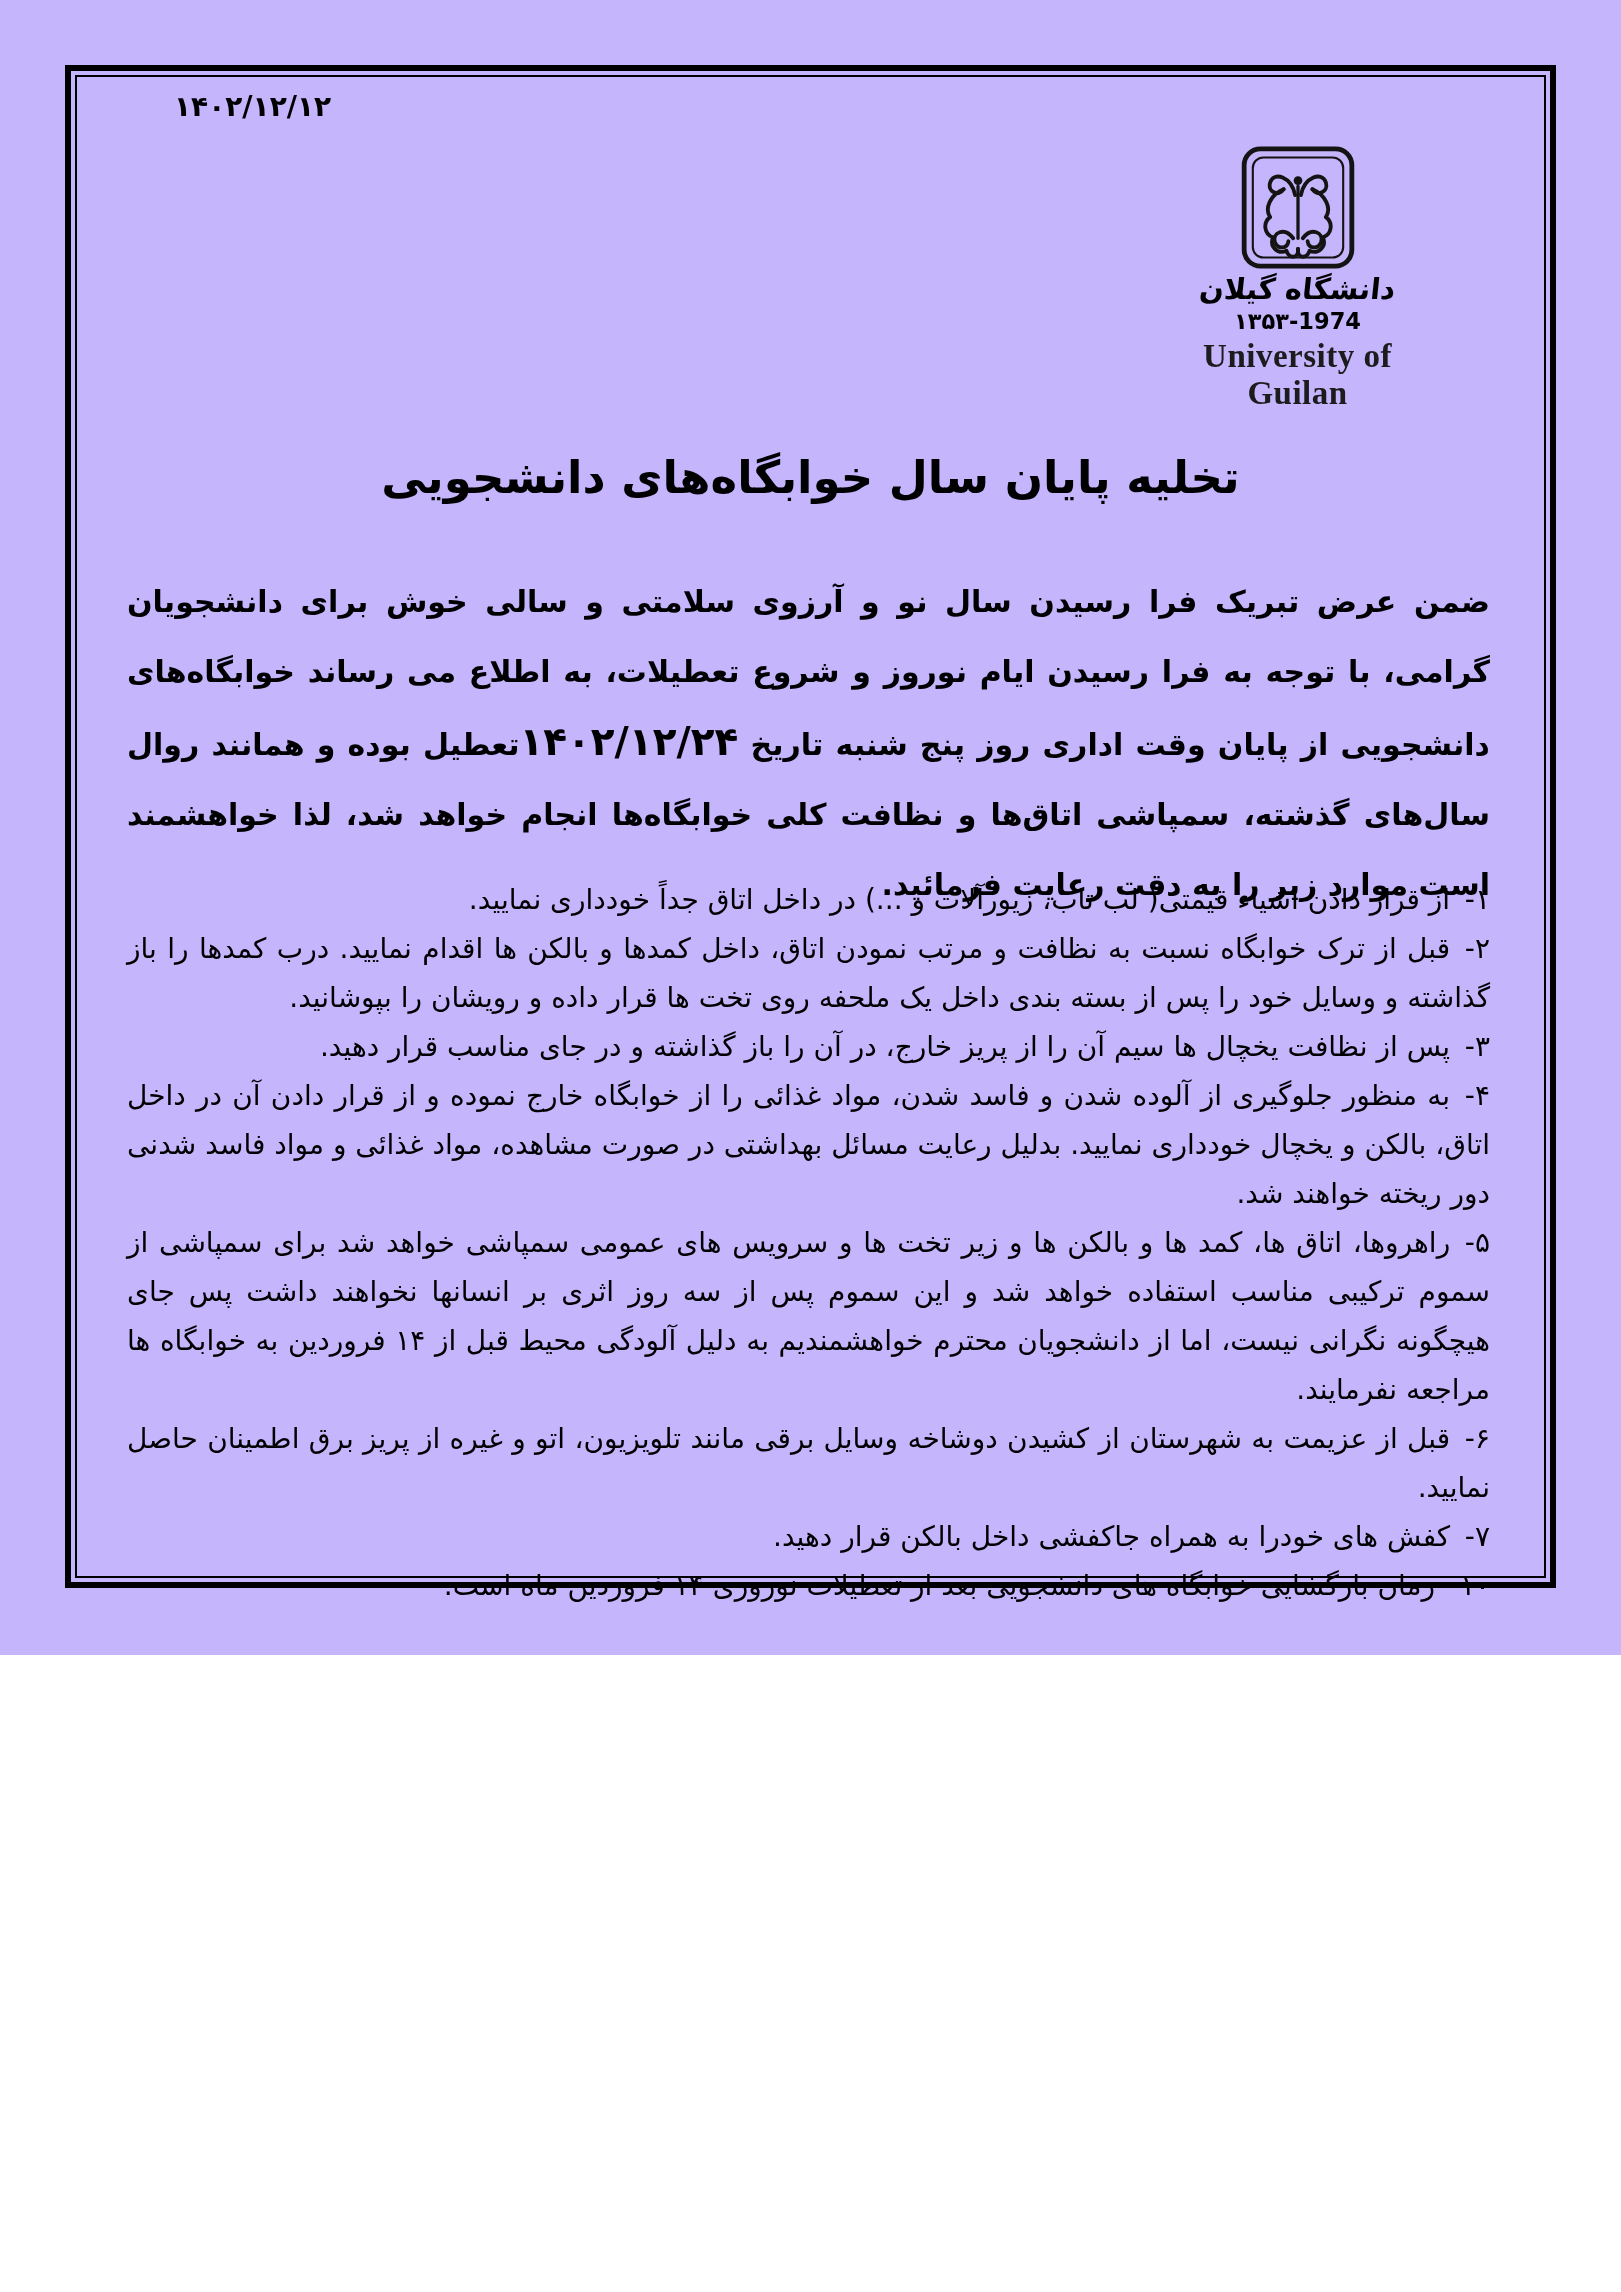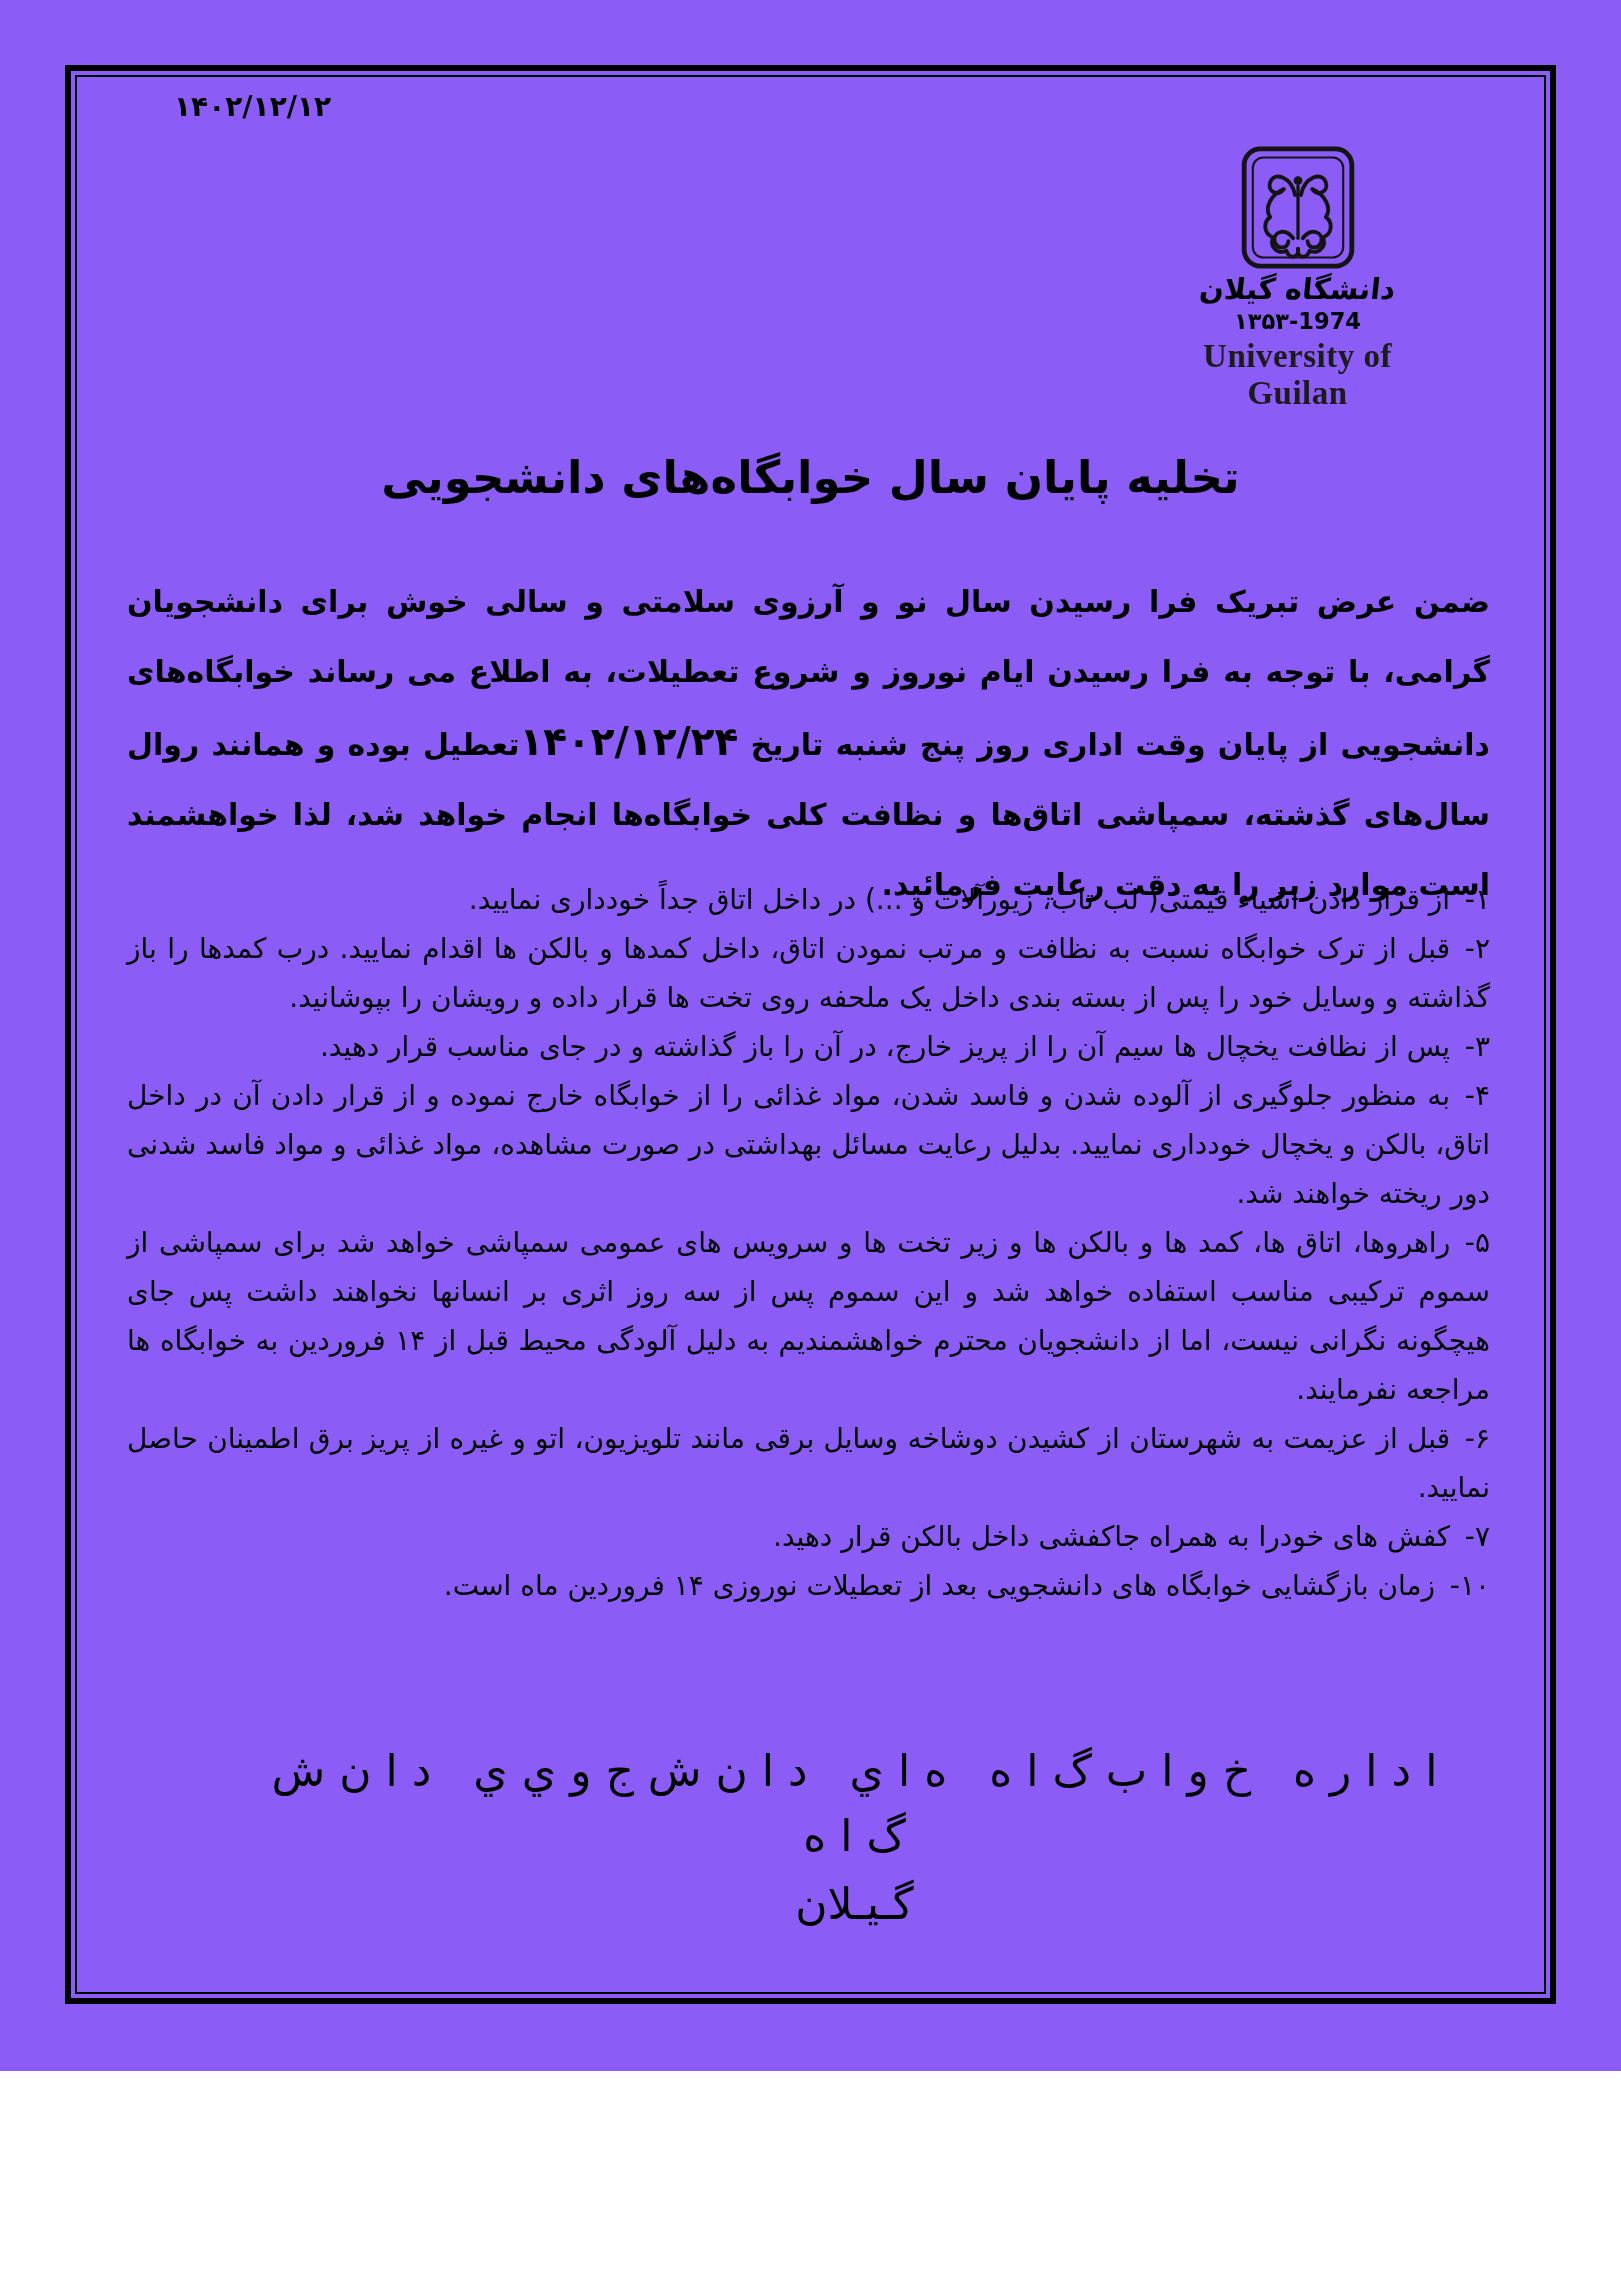--- a/index.html
+++ b/index.html
@@ -1,19 +1,19 @@
 <!DOCTYPE html>
 <html lang="fa"><head>
 <meta charset="utf-8">
 <style>
   html,body{margin:0;padding:0;background:#ffffff;}
   .page{
     position:relative;
-    width:1621px;height:2071px;
-    background:#8b5cf6;color:#000;
+    width:1621px;height:1655px;
+    background:#c4b5fd;color:#000;
     font-family:"DejaVu Sans",sans-serif;
     overflow:hidden;
   }
   
   .frame-outer{
     position:absolute;left:65px;top:65px;right:65px;bottom:67px;
     border:6.9px solid #000;padding:3.9px;box-sizing:border-box;
   }
   .frame-inner{
     width:100%;height:100%;box-sizing:border-box;

